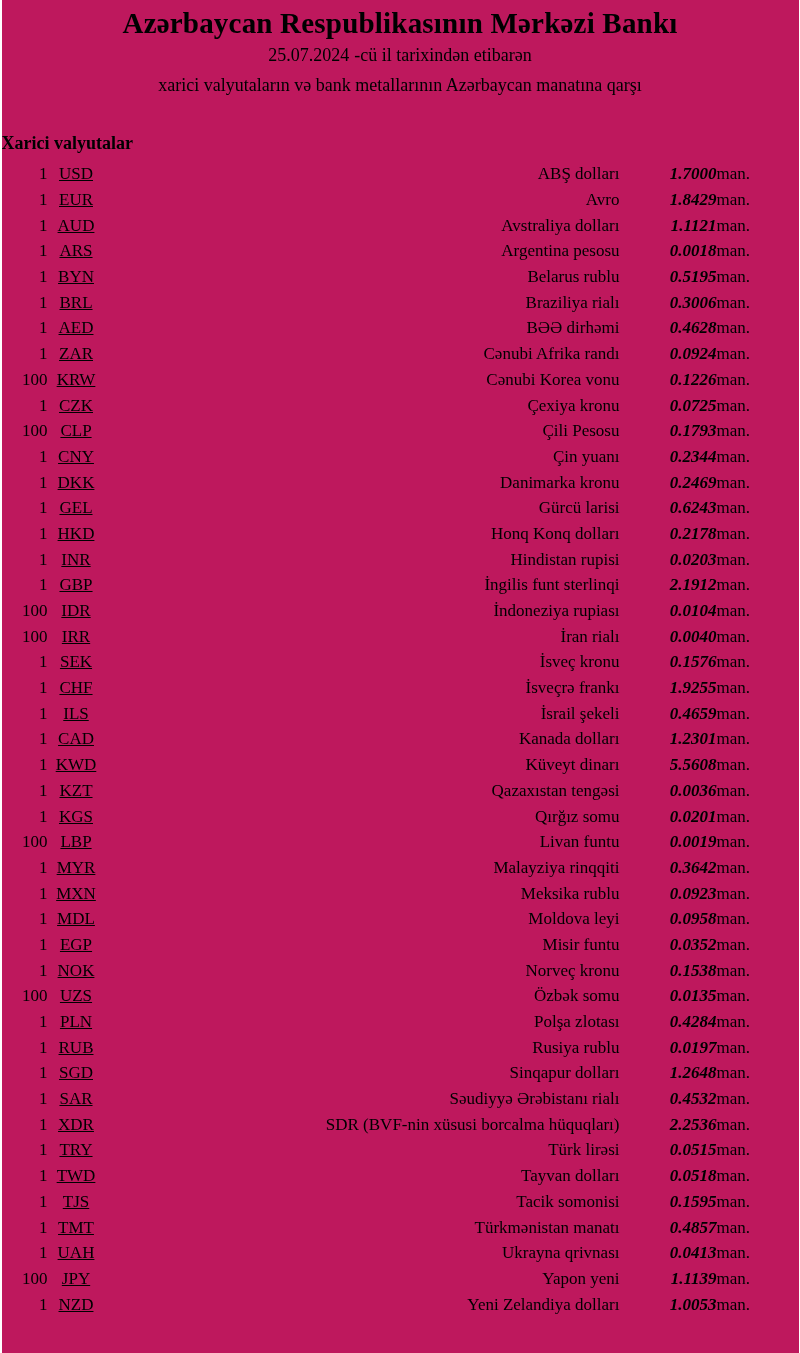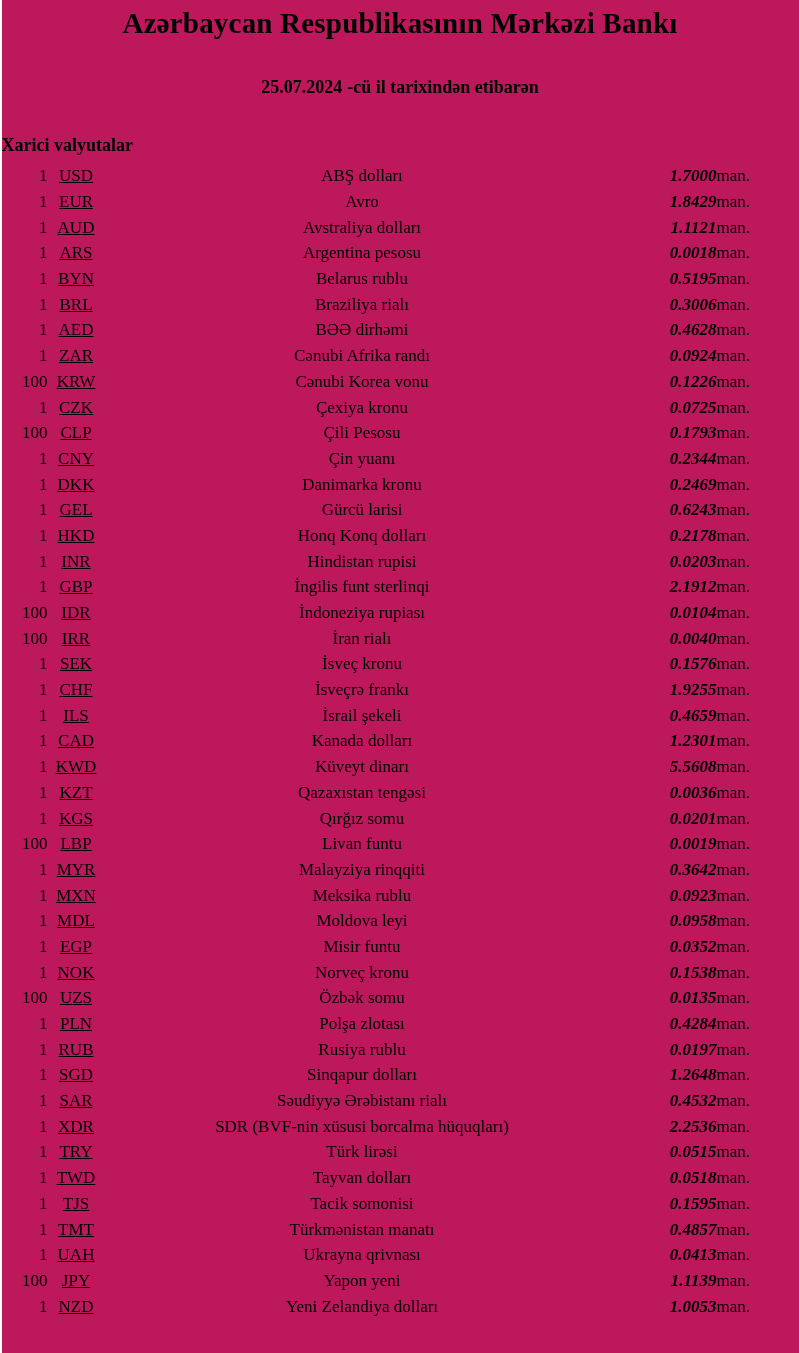--- a/index.html
+++ b/index.html
@@ -24,22 +24,21 @@
   .bank-title {
     font-size: 29px;
     line-height: 34px;
     font-weight: bold;
     margin: 0;
     letter-spacing: 0.2px;
   }
   .header-line {
     font-size: 18px;
     line-height: 30px;
-    font-weight: bold;
-    margin-top: 32px;
+    font-weight: normal;
   }
   .date-suffix { margin-left: 5px; }
   .section-title {
     font-size: 18px;
     font-weight: bold;
     line-height: 26px;
     margin-top: 30px;
   }
   .rates-table {
     width: 100%;
@@ -51,34 +50,35 @@
     padding: 0;
     height: 25.7px;
     font-size: 17px;
     line-height: 1;
     vertical-align: middle;
     white-space: nowrap;
     overflow: hidden;
   }
   .col-qty  { width: 46px;  text-align: right; }
   .col-code { width: 57px;  text-align: center; text-decoration: underline; }
-  .col-name { width: 515px; text-align: center; padding-left: 10px; }
+  .col-name { width: 515px; text-align: right; padding-left: 10px; }
   .col-rate { width: 97px;  text-align: right; font-weight: bold; font-style: italic; }
   .col-unit { width: 85px;  text-align: left; padding-left: 14px; }
 </style>
 </head>
 <body>
 
 <div class="page">
 
   <div class="header">
     <h1 class="bank-title">Azərbaycan Respublikasının Mərkəzi Bankı</h1>
     <div class="header-line">
       <span>25.07.2024</span><span class="date-suffix">-cü il tarixindən etibarən</span>
     </div>
+    <div class="header-line">xarici valyutaların və bank metallarının Azərbaycan manatına qarşı</div>
   </div>
 
   <div class="section-title">Xarici valyutalar</div>
 
   <table class="rates-table">
     <tbody>
         <tr>
     <td class="col-qty">1</td>
     <td class="col-code">USD</td>
     <td class="col-name">ABŞ dolları</td>

